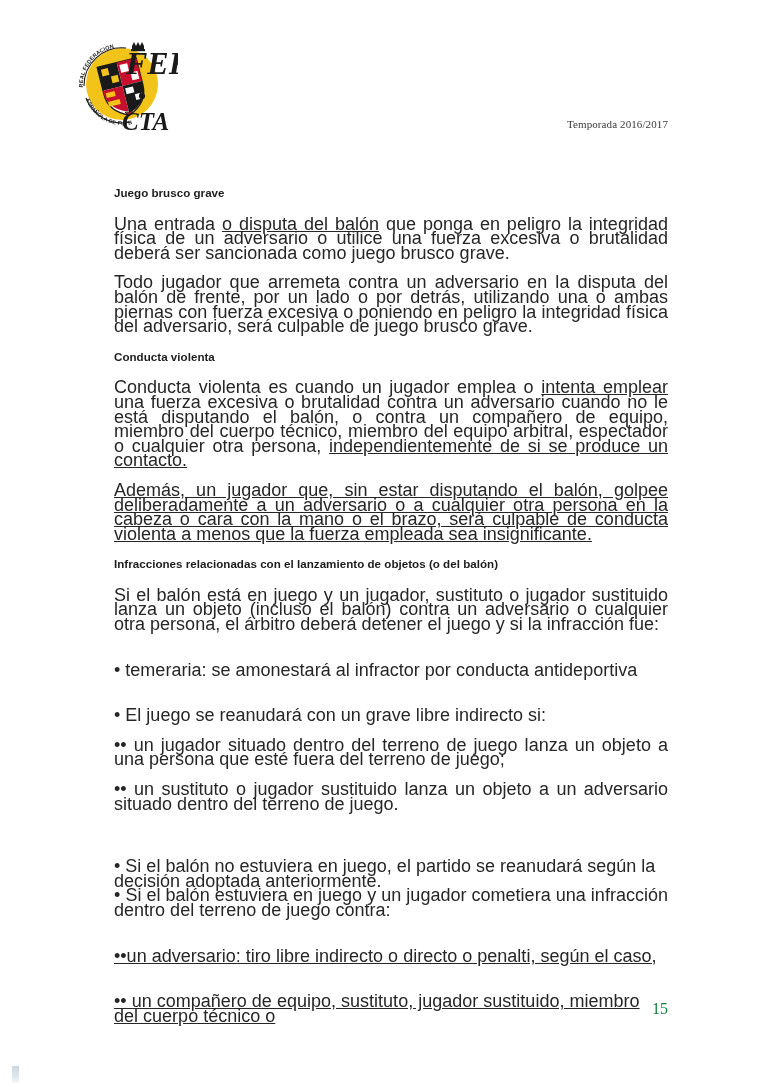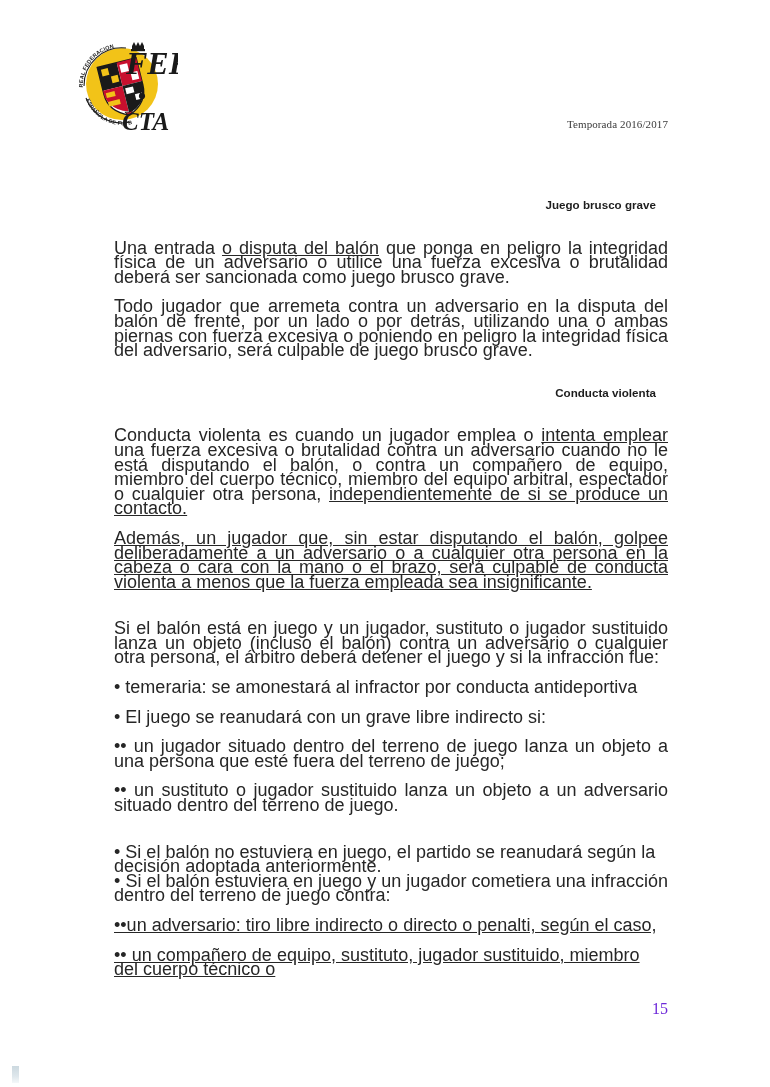--- a/index.html
+++ b/index.html
@@ -48,55 +48,55 @@
     position: absolute;
     left: 114px;
     top: 186px;
     width: 554px;
   }
 
   h2.section-heading {
     font-size: 11.6px;
     font-weight: bold;
     color: #1d1d1d;
-    margin: 12px;
+    margin: 0;
     padding: 0;
     line-height: 14.6px;
     letter-spacing: 0.02px;
-    text-align: right;
   }
 
   p.body-par {
     font-size: 18px;
     color: #262626;
     margin: 0;
     padding: 0;
     line-height: 14.6px;
     text-align: justify;
     letter-spacing: 0.01px;
   }
   p.body-par.left {
     text-align: left;
+    margin-top: 16px;
   }
   .gap-lg  { height: 15px; }
   .gap-xl  { height: 16px; }
 
   .u       { text-decoration: underline; }
   p.u-all  { text-decoration: underline; }
 
   
   .page-number {
     position: absolute;
     left: 114px;
     top: 1000px;
     width: 554px;
     text-align: right;
     font-family: "Liberation Serif", serif;
     font-size: 16px;
-    color: #6d28d9;
+    color: #15803d;
   }
 
   .scan-artifact {
     position: absolute;
     left: 12px;
     top: 1066px;
     width: 7px;
     height: 17px;
     background: linear-gradient(to bottom, #c3d2da 0%, #d8e2e8 60%, #f2f6f8 100%);
     opacity: 0.85;
@@ -178,20 +178,21 @@
 
     <h2 class="section-heading">Conducta violenta</h2>
     <div class="gap-xl"></div>
 
     <p class="body-par"><span>Conducta violenta es cuando un jugador emplea o </span><span class="u">intenta emplear</span><span> una fuerza excesiva o brutalidad contra un adversario cuando no le está disputando el balón, o contra un compañero de equipo, miembro del cuerpo técnico, miembro del equipo arbitral, espectador o cualquier otra persona, </span><span class="u">independientemente de si se produce un contacto.</span></p>
     <div class="gap-lg"></div>
 
     <p class="body-par u-all">Además, un jugador que, sin estar disputando el balón, golpee deliberadamente a un adversario o a cualquier otra persona en la cabeza o cara con la mano o el brazo, será culpable de conducta violenta a menos que la fuerza empleada sea insignificante.</p>
     <div class="gap-xl"></div>
 
+    <h2 class="section-heading">Infracciones relacionadas con el lanzamiento de objetos (o del balón)</h2>
     <div class="gap-xl"></div>
 
     <p class="body-par">Si el balón está en juego y un jugador, sustituto o jugador sustituido lanza un objeto (incluso el balón) contra un adversario o cualquier otra persona, el árbitro deberá detener el juego y si la infracción fue:</p>
     <div class="gap-lg"></div>
 
     <p class="body-par left">• temeraria: se amonestará al infractor por conducta antideportiva</p>
     <div class="gap-lg"></div>
 
     <p class="body-par left">• El juego se reanudará con un grave libre indirecto si:</p>
     <div class="gap-lg"></div>

